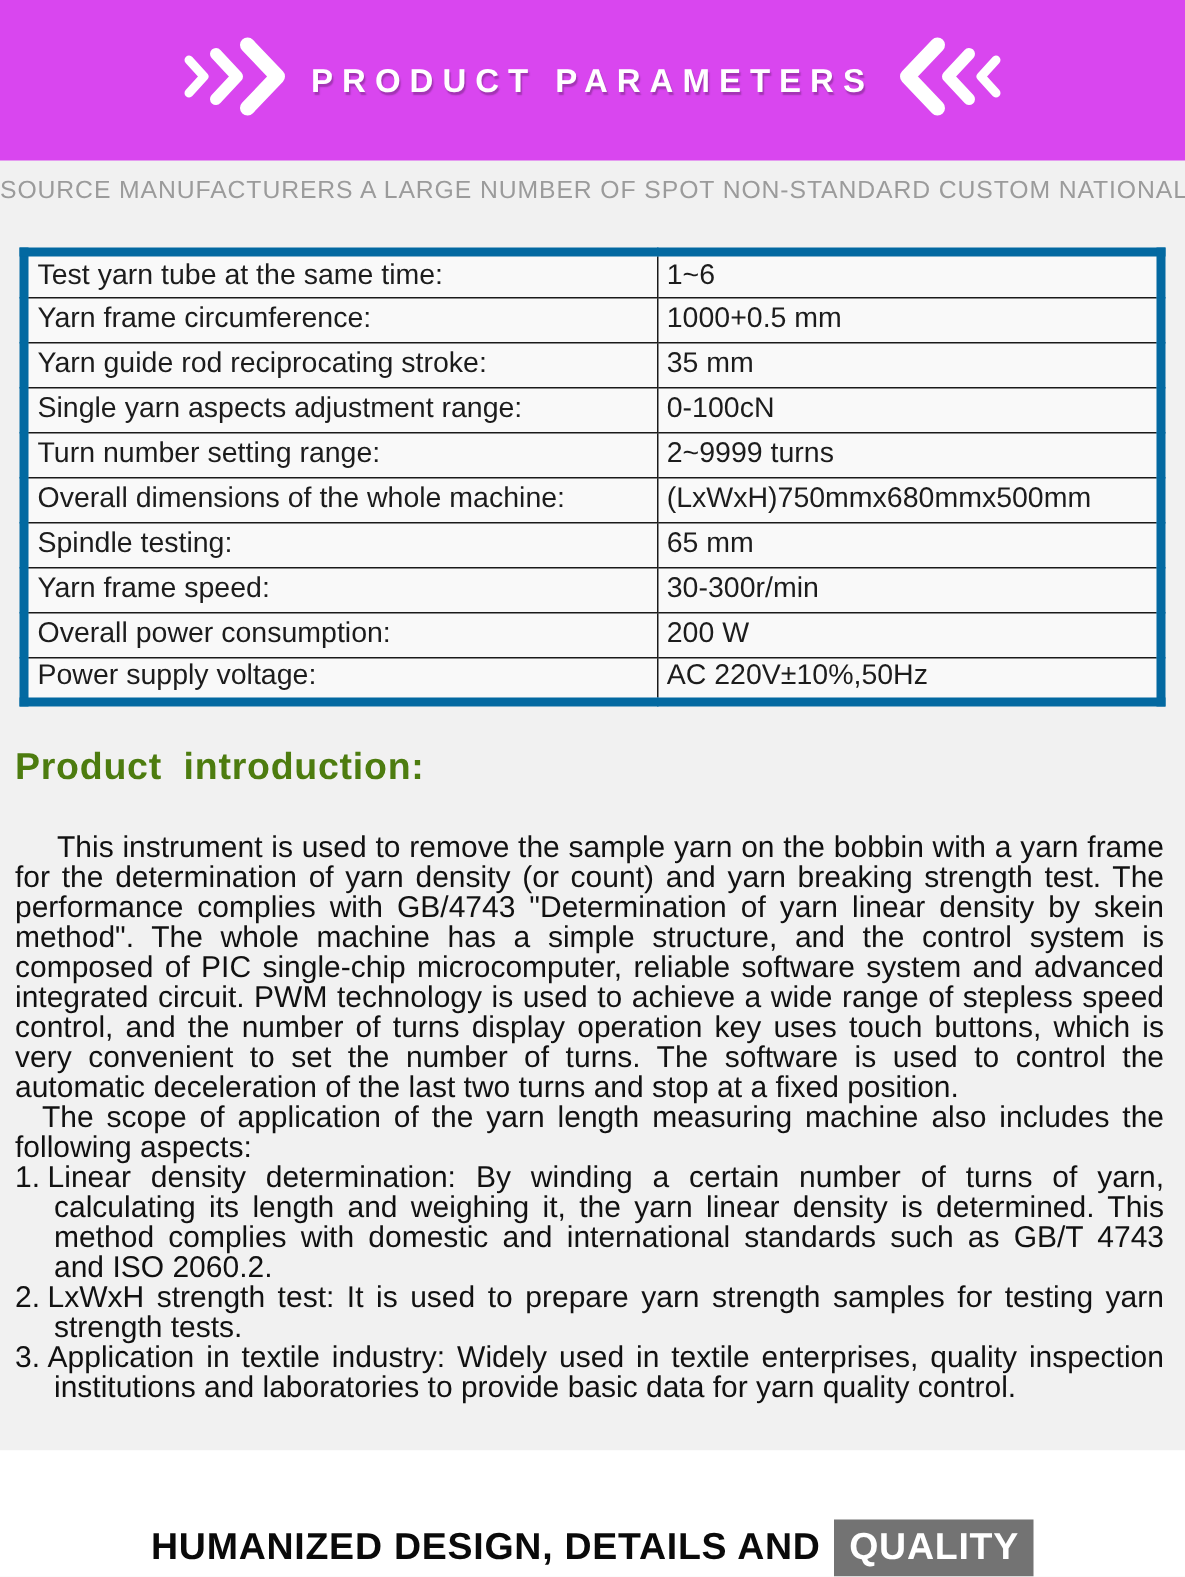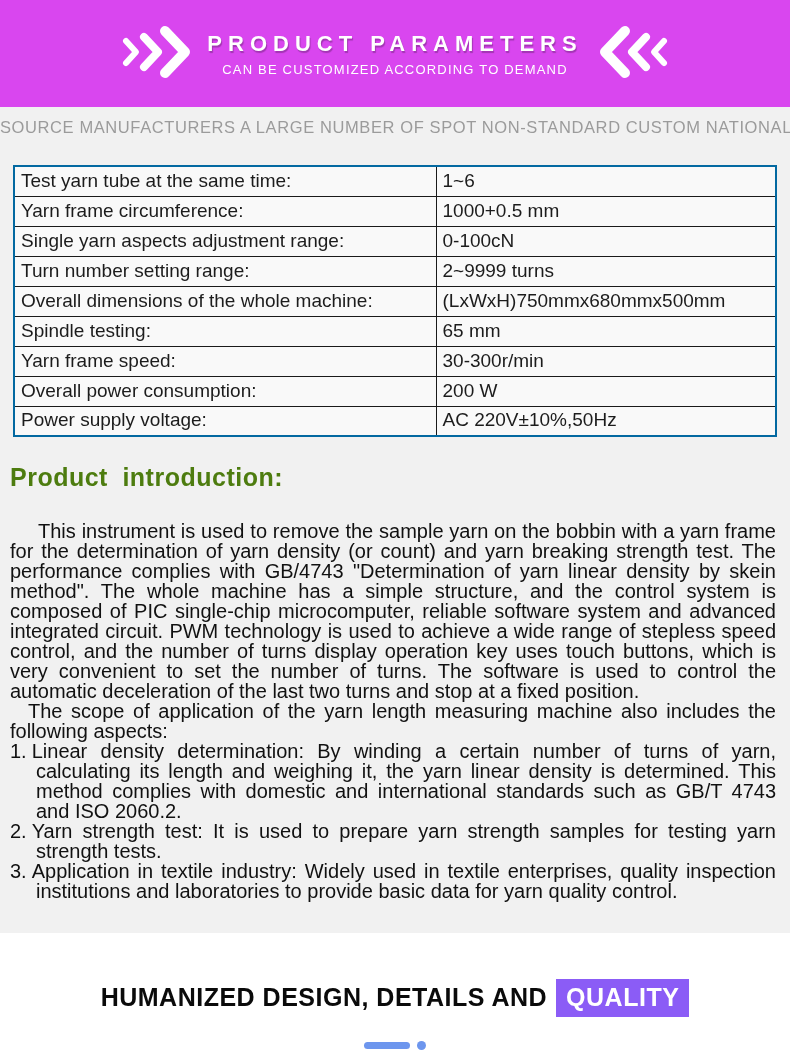--- a/index.html
+++ b/index.html
@@ -44,21 +44,21 @@
     width:764px;
     border-collapse:collapse;
     background:#f9f9f9;
   }
   table.spec td {
     border:1px solid #1a1a1a;
     font-size:19px; color:#1c1c1c;
     height:30px; padding:1px 6px 2px 6px;
     white-space:nowrap;
   }
-  table.spec { border:2px solid #0369a1; }
+  table.spec { border:6px solid #0369a1; }
   table.spec td.label-col { width:422px; }
 
   
   .intro-heading {
     margin:26px 0 0 10px;
     font-size:25px; font-weight:bold; color:#4d7c0f;
     word-spacing:7px; letter-spacing:0.5px;
   }
   .intro-body {
     margin:29px 14px 0 10px;
@@ -98,21 +98,20 @@
   <div class="banner" style="background: #d946ef;">
     <span class="chev">
       <svg width="72" height="56" viewBox="0 0 72 56" fill="none" stroke="#ffffff" stroke-linecap="round" stroke-linejoin="round">
         <path d="M5,17 L15,28 L5,39" stroke-width="6"></path>
         <path d="M23,13 L37,28 L23,43" stroke-width="8"></path>
         <path d="M44,7 L64,28 L44,49" stroke-width="10"></path>
       </svg>
     </span>
     <div class="banner-center">
       <div class="banner-title">PRODUCT PARAMETERS</div>
-      <div class="banner-subtitle">CAN BE CUSTOMIZED ACCORDING TO DEMAND</div>
     </div>
     <span class="chev">
       <svg width="72" height="56" viewBox="0 0 72 56" fill="none" stroke="#ffffff" stroke-linecap="round" stroke-linejoin="round">
         <path d="M28,7 L8,28 L28,49" stroke-width="10"></path>
         <path d="M49,13 L35,28 L49,43" stroke-width="8"></path>
         <path d="M67,17 L57,28 L67,39" stroke-width="6"></path>
       </svg>
     </span>
   </div>
 
@@ -120,20 +119,24 @@
 
   <table class="spec">
     <tbody>
       <tr>
         <td class="label-col">Test yarn tube at the same time:</td>
         <td>1~6</td>
       </tr>
       <tr>
         <td class="label-col">Yarn frame circumference:</td>
         <td>1000+0.5 mm</td>
+      </tr>
+      <tr>
+        <td class="label-col">Yarn guide rod reciprocating stroke:</td>
+        <td>35 mm</td>
       </tr>
       <tr>
         <td class="label-col">Single yarn aspects adjustment range:</td>
         <td>0-100cN</td>
       </tr>
       <tr>
         <td class="label-col">Turn number setting range:</td>
         <td>2~9999 turns</td>
       </tr>
       <tr>
@@ -159,28 +162,28 @@
     </tbody>
   </table>
 
   <div class="intro-heading">Product introduction:</div>
 
   <div class="intro-body">
     <p class="p1">This instrument is used to remove the sample yarn on the bobbin with a yarn frame for the determination of yarn density (or count) and yarn breaking strength test. The performance complies with GB/4743 "Determination of yarn linear density by skein method". The whole machine has a simple structure, and the control system is composed of PIC single-chip microcomputer, reliable software system and advanced integrated circuit. PWM technology is used to achieve a wide range of stepless speed control, and the number of turns display operation key uses touch buttons, which is very convenient to set the number of turns. The software is used to control the automatic deceleration of the last two turns and stop at a fixed position.</p>
     <p class="p2">The scope of application of the yarn length measuring machine also includes the following aspects:</p>
     <div class="intro-list">
       <p><span class="num">1.</span><span>Linear density determination: By winding a certain number of turns of yarn, calculating its length and weighing it, the yarn linear density is determined. This method complies with domestic and international standards such as GB/T 4743 and ISO 2060.2.</span></p>
-      <p><span class="num">2.</span><span>Yarn strength test: It is used to prepare yarn strength samples for testing yarn strength tests.</span></p>
+      <p><span class="num">2.</span><span>LxWxH strength test: It is used to prepare yarn strength samples for testing yarn strength tests.</span></p>
       <p><span class="num">3.</span><span>Application in textile industry: Widely used in textile enterprises, quality inspection institutions and laboratories to provide basic data for yarn quality control.</span></p>
     </div>
   </div>
 
 </div>
 
 <div class="footer">
   <div class="footer-heading">
-    <span>HUMANIZED DESIGN, DETAILS AND</span><span class="highlight" style="background: #8b5cf6;">QUALITY</span>
+    <span>HUMANIZED DESIGN, DETAILS AND</span><span class="highlight" style="background: #737373;">QUALITY</span>
   </div>
   <div class="divider">
     <span class="pill" style="background: rgb(109, 150, 238);"></span>
     <span class="dot" style="background: rgb(109, 150, 238);"></span>
   </div>
 </div>
 
 </body></html>

